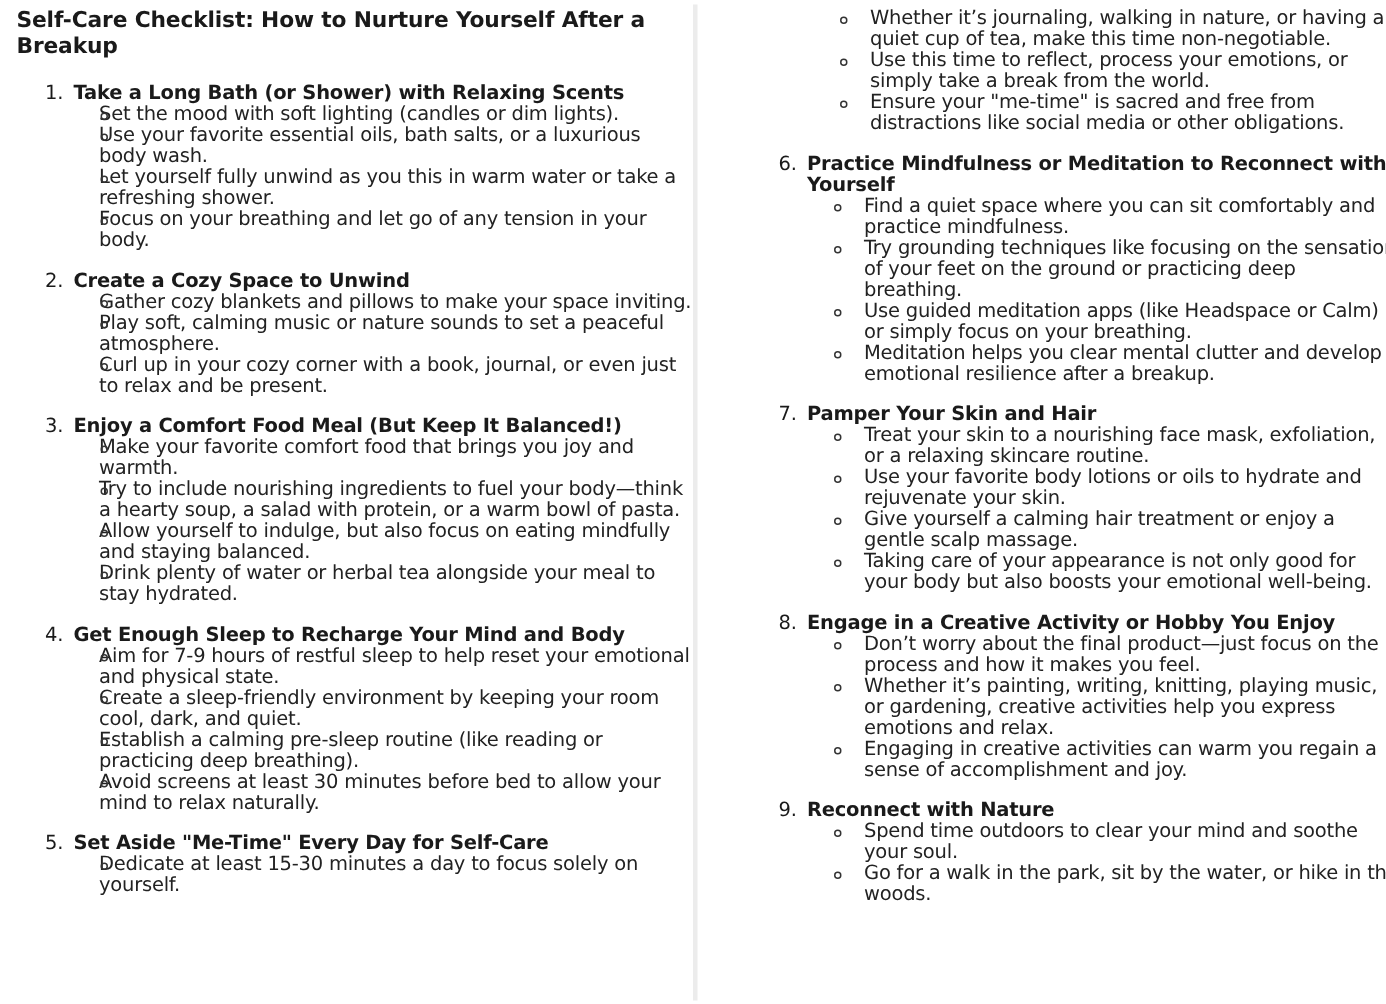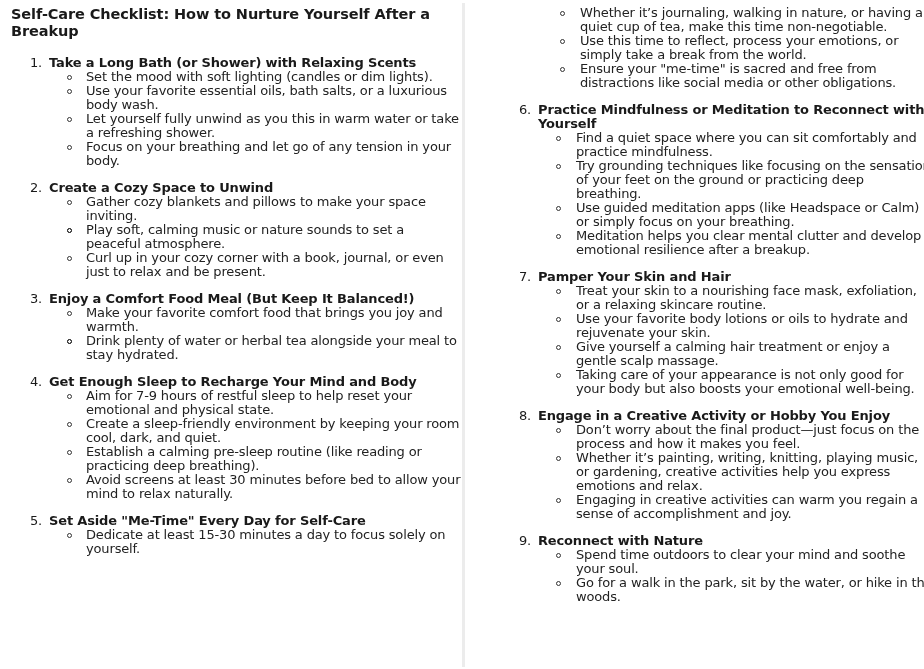--- a/index.html
+++ b/index.html
@@ -24,21 +24,21 @@
     .section { position: relative; margin-bottom: 13px; }
     .sec-head {
       position: relative; padding-left: 49px; font-size: 13px; font-weight: bold;
       line-height: 14px; letter-spacing: -0.15px;
     }
     .sec-num {
       position: absolute; left: 30px; top: 0; font-weight: normal;
     }
     ul.bullets { margin: 0; padding: 0; list-style: none; }
     .bullet {
-      position: relative; padding-left: 86px; font-size: 13px; line-height: 14px;
+      position: relative; padding-left: 66px; font-size: 13px; line-height: 14px;
       letter-spacing: -0.15px; color: #222;
     }
     .bullet-icon {
       position: absolute; left: 67px; top: 5px; width: 3px; height: 3px;
       border: 1px solid #333; border-radius: 50%;
     }
     .left .sections { margin-top: 16px; }
     .left .section.s1 { margin-bottom: 13px; }
     .right .sections { margin-top: 6px; }
     .right .cont { margin-bottom: 13px; }
@@ -80,21 +80,22 @@
       </ul>
     </li>
 
     <li class="section">
       <div class="sec-head">
         <span class="sec-num">3.</span>
         <span>Enjoy a Comfort Food Meal (But Keep It Balanced!)</span>
       </div>
       <ul class="bullets">
         <li class="bullet"><span class="bullet-icon"></span><span>Make your favorite comfort food that brings you joy and warmth.</span></li>
-        <li class="bullet"><span class="bullet-icon"></span></li>
+        <li class="bullet"><span class="bullet-icon"></span><span>Try to include nourishing ingredients to fuel your body—think a hearty soup, a salad with protein, or a warm bowl of pasta.</span></li>
+        <li class="bullet"><span class="bullet-icon"></span><span>Allow yourself to indulge, but also focus on eating mindfully and staying balanced.</span></li>
         <li class="bullet"><span class="bullet-icon"></span><span>Drink plenty of water or herbal tea alongside your meal to stay hydrated.</span></li>
       </ul>
     </li>
 
     <li class="section">
       <div class="sec-head">
         <span class="sec-num">4.</span>
         <span>Get Enough Sleep to Recharge Your Mind and Body</span>
       </div>
       <ul class="bullets">

